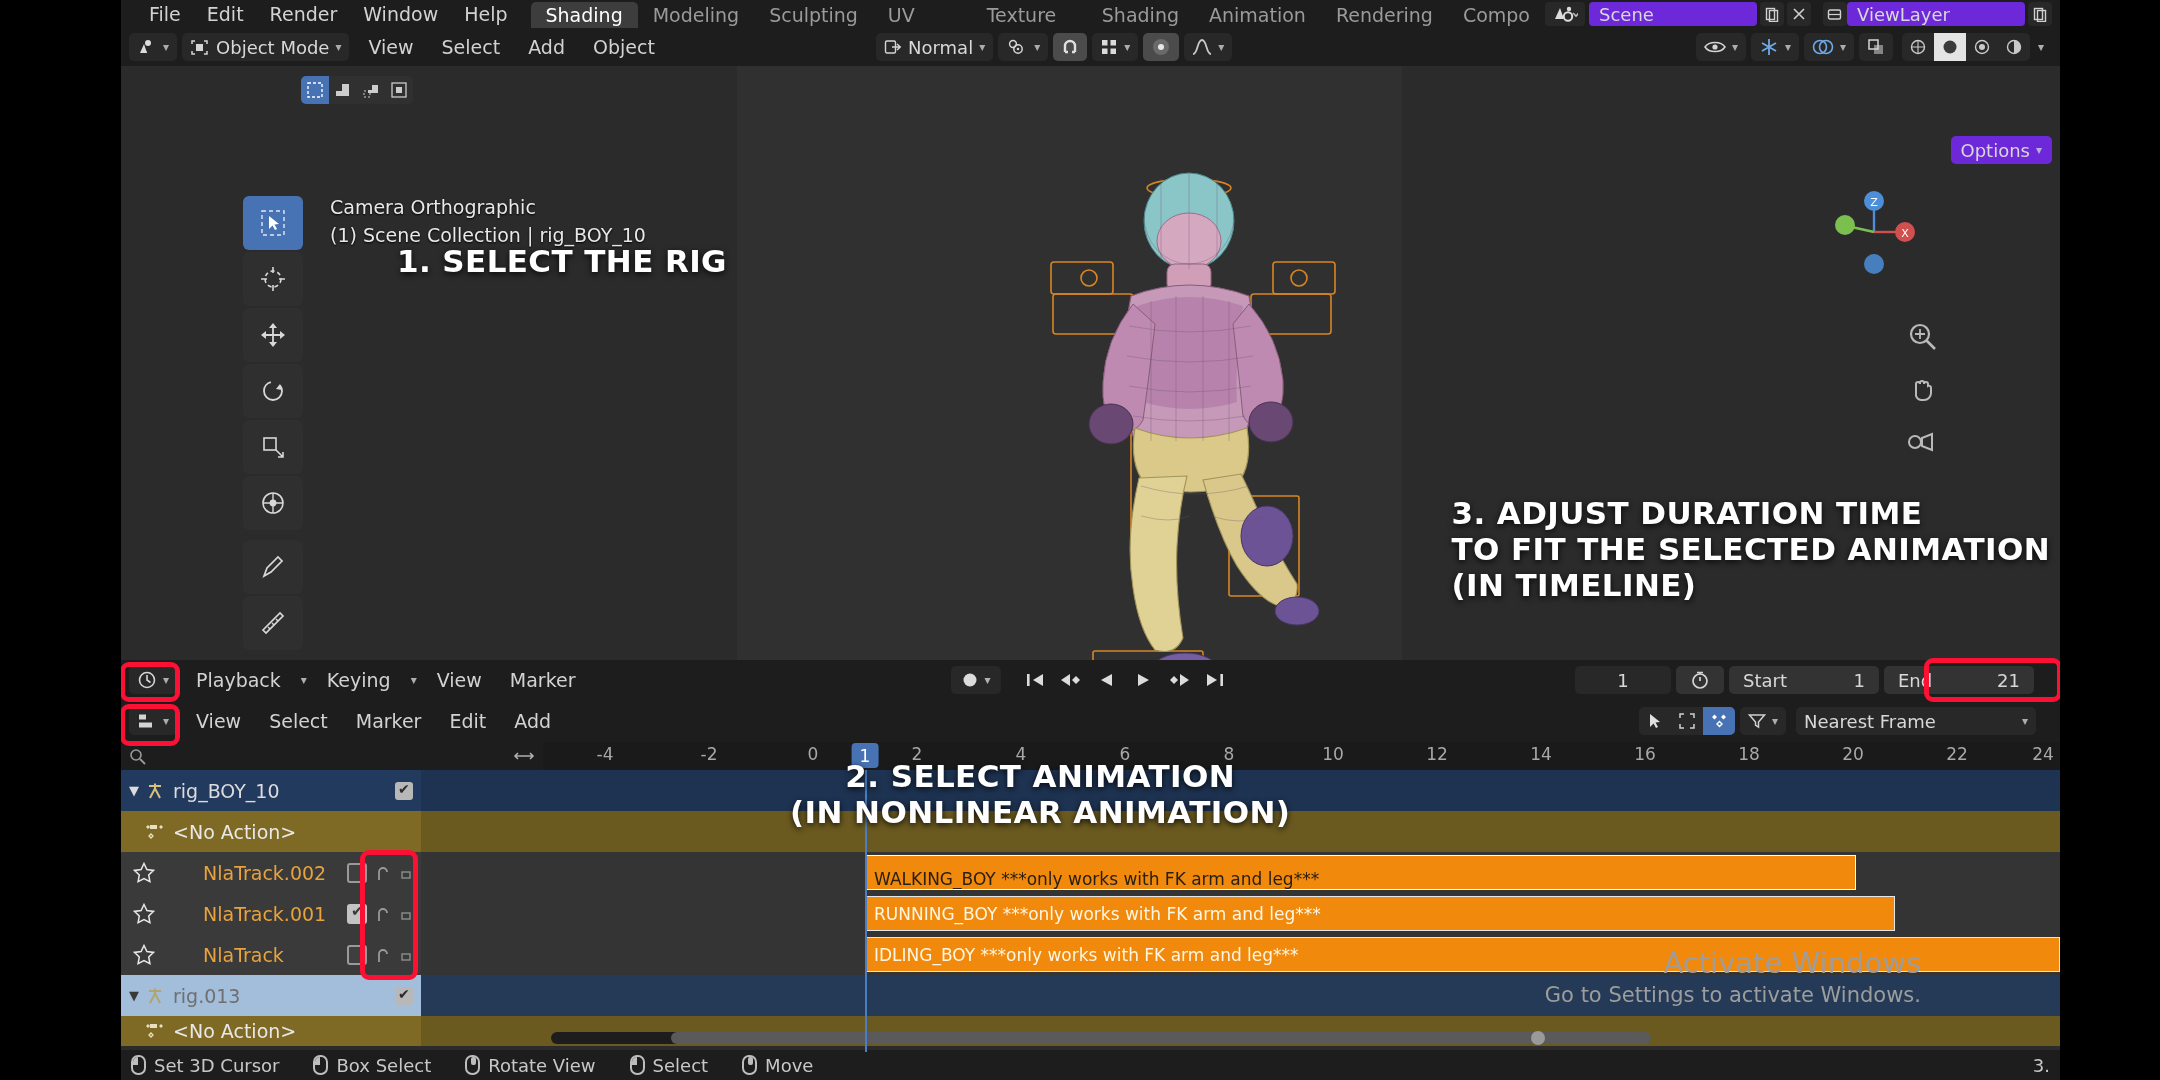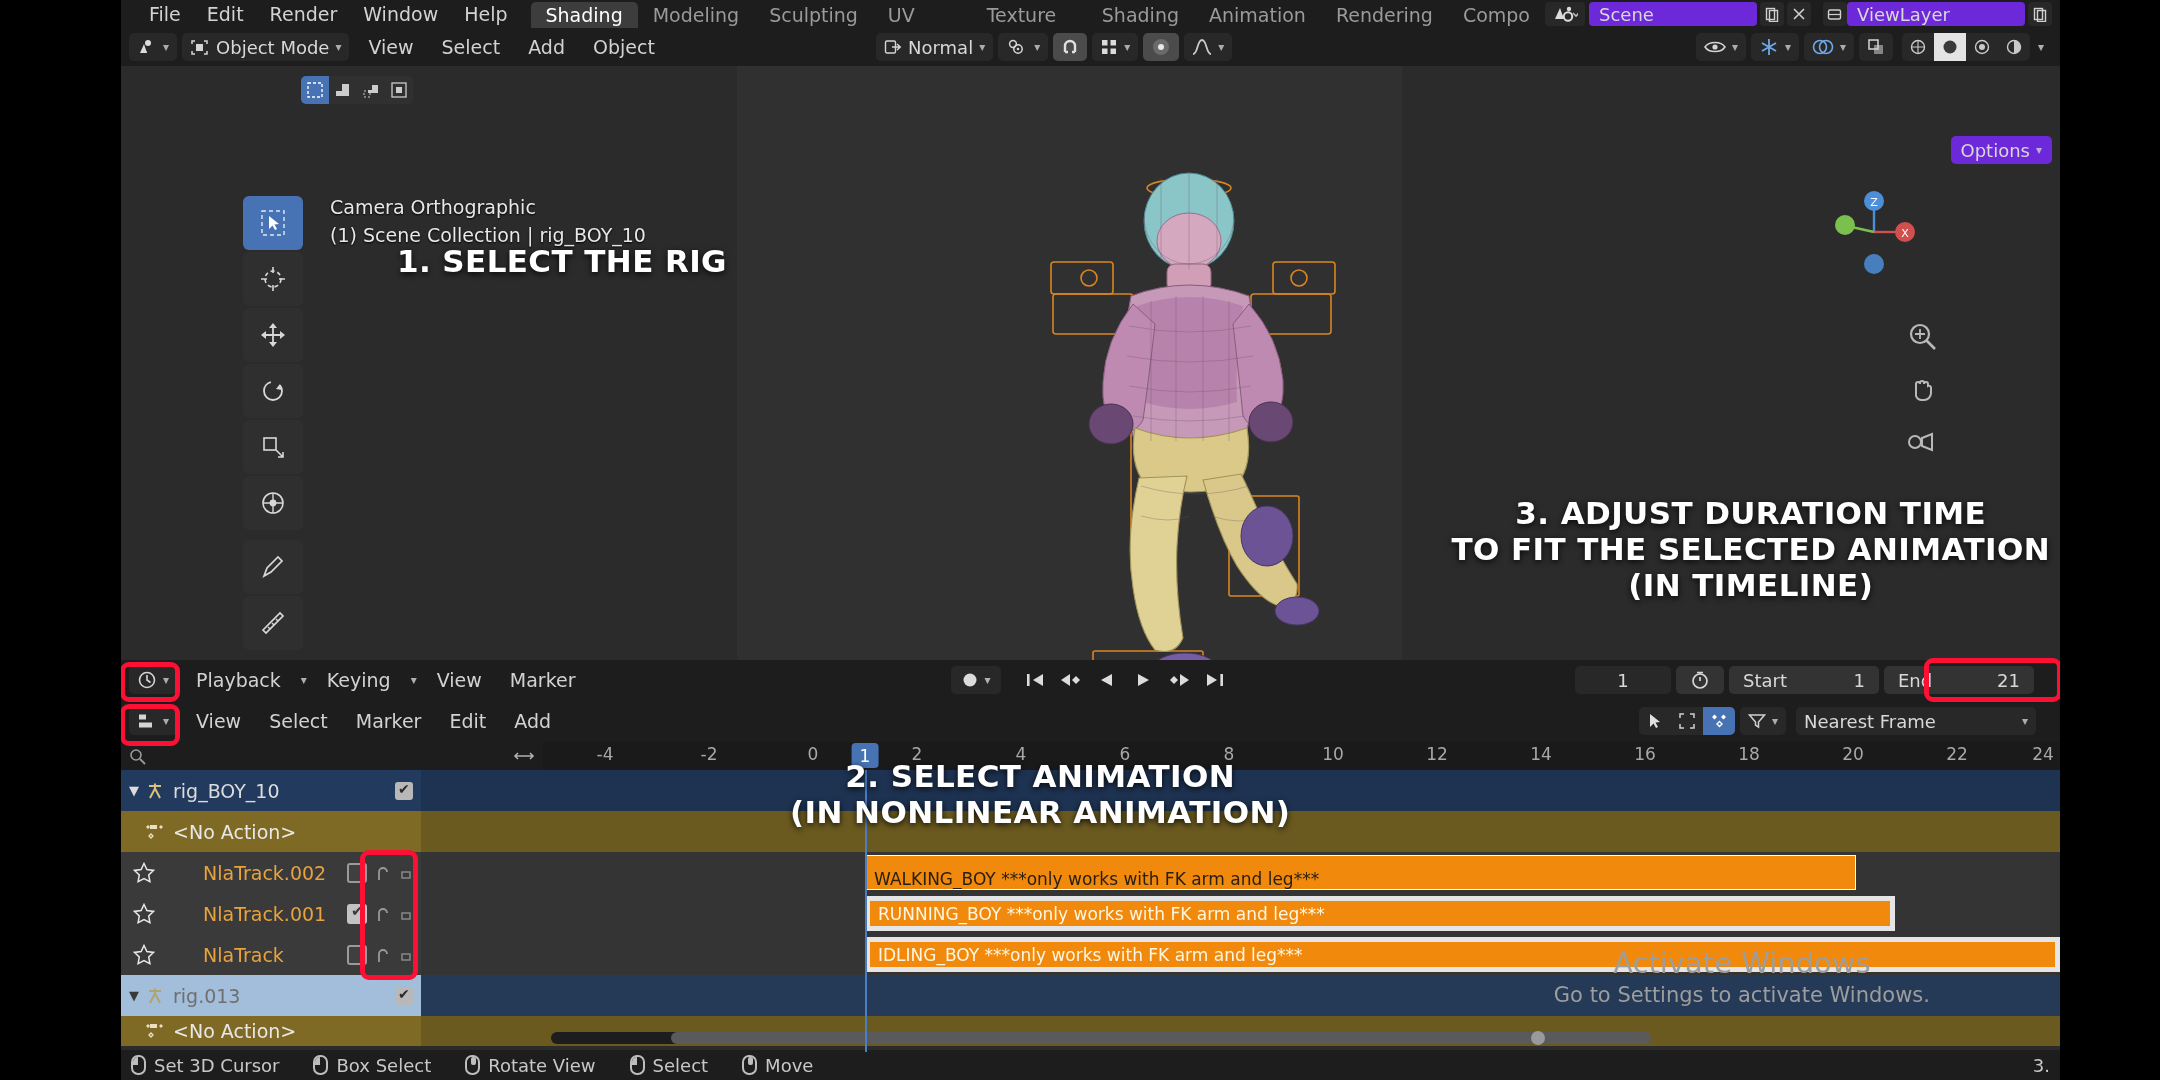--- a/index.html
+++ b/index.html
@@ -111,32 +111,32 @@
   .trk-chk { width:20px;height:20px;border:2px solid #9a9a9a;border-radius:3px;background:#3f3f3f;position:relative;}
   .trk-chk.on { background:#c3c3c3; border-color:#c3c3c3;}
   .trk-chk.on:after{content:"✔";position:absolute;left:2px;top:-4px;color:#3a3a3a;font-size:15px;font-weight:bold;}
 
   .strip-area { position:absolute; left:300px; top:28px; right:0; bottom:0; }
   .row { position:absolute; left:0; right:0; height:41px; }
   .row.obj { background:#1e3352;}
   .row.obj.sel { background:#253a57;}
   .row.action { background:#6b5a1f;}
   .row.track { background:#343434;}
-  .strip { position:absolute; top:3px; height:35px; background:#f0890c; border:5px solid #e5e5e5;
+  .strip { position:absolute; top:3px; height:35px; background:#f0890c; border:1px solid #e5e5e5;
      color:#2a2010; font-size:17px; display:flex; align-items:center; padding-left:8px; white-space:nowrap; overflow:hidden;}
   .strip.lit { color:#fff6e2; }
   .strip.sel { border:1px solid #ffffff; }
 
   .playhead { position:absolute; top:0; bottom:0; width:2px; background:#4a7dc4; z-index:5;}
 
   .hscroll { position:absolute; left:430px; bottom:8px; width:1090px; height:12px; background:#1d1d1d; border-radius:6px;}
   .hscroll-thumb { position:absolute; left:120px; top:0; width:980px; height:12px; background:#5a5a5a; border-radius:6px;}
   .hscroll-dot { position:absolute; left:980px; top:-1px; width:14px;height:14px;background:#9a9a9a;border-radius:50%;}
 
-  .watermark { position:absolute; right:130px; bottom:42px; text-align:center; color:#8e8e8e; pointer-events:none;}
+  .watermark { position:absolute; right:139px; bottom:42px; text-align:right; color:#8e8e8e; pointer-events:none;}
   .wm1 { font-size:29px; line-height:34px; color:#9d9d9d;}
   .wm2 { font-size:21px; line-height:30px; color:#9d9d9d;}
 
   
   .statusbar { position:absolute; left:121px; bottom:0; width:1939px; height:30px; background:#1d1d1d;
     display:flex; align-items:center; padding:0 10px; font-size:18px; color:#c8c8c8; gap:8px;}
   .sb-item { display:flex; align-items:center; gap:8px; margin-right:26px;}
   .sb-right { margin-left:auto; color:#c8c8c8;}
   .mouse { width:15px;height:20px;border:2px solid #bdbdbd;border-radius:7px;position:relative;display:inline-block;}
   .mouse i { position:absolute;left:0;top:0;width:5px;height:8px;background:#bdbdbd;border-radius:5px 0 0 0;}
@@ -516,21 +516,21 @@
             <circle cx="9" cy="13" r="6" fill="none" stroke="#b9b9b9" stroke-width="2"></circle>
             <path d="M16 9 l10 -4 v16 l-10 -4 Z" fill="none" stroke="#b9b9b9" stroke-width="2"></path>
           </svg>
         </div>
     </div>
   </div>
 
   <div class="anno" style="left:397px; top:243px;">
     <div>1. SELECT THE RIG</div>
   </div>
-  <div class="anno r" style="right:110px; top:495px; text-align:center;">
+  <div class="anno r" style="right:110px; top:495px; text-align:left;">
     <div>3. ADJUST DURATION TIME</div>
     <div>TO FIT THE SELECTED ANIMATION</div>
     <div>(IN TIMELINE)</div>
   </div>
   <div class="anno" style="left:790px; top:758px; text-align:center; z-index:30;">
     <div>2. SELECT ANIMATION</div>
     <div>(IN NONLINEAR ANIMATION)</div>
   </div>
 
   <div class="tl-header">

